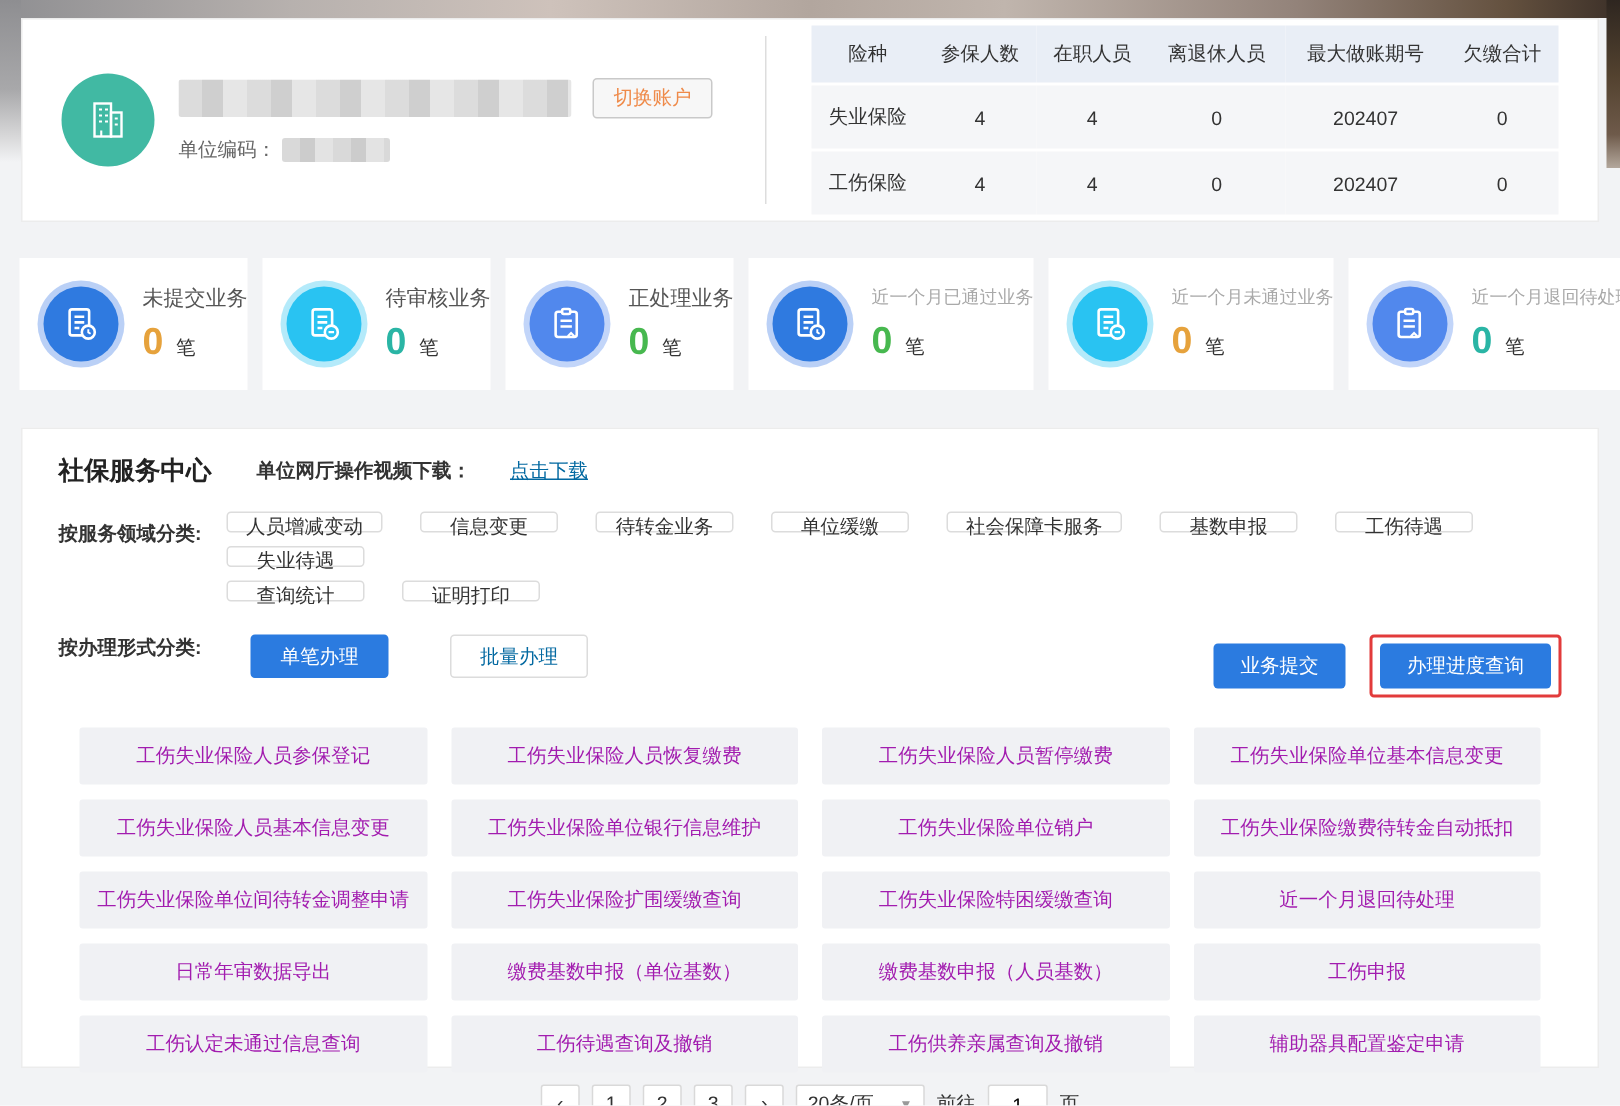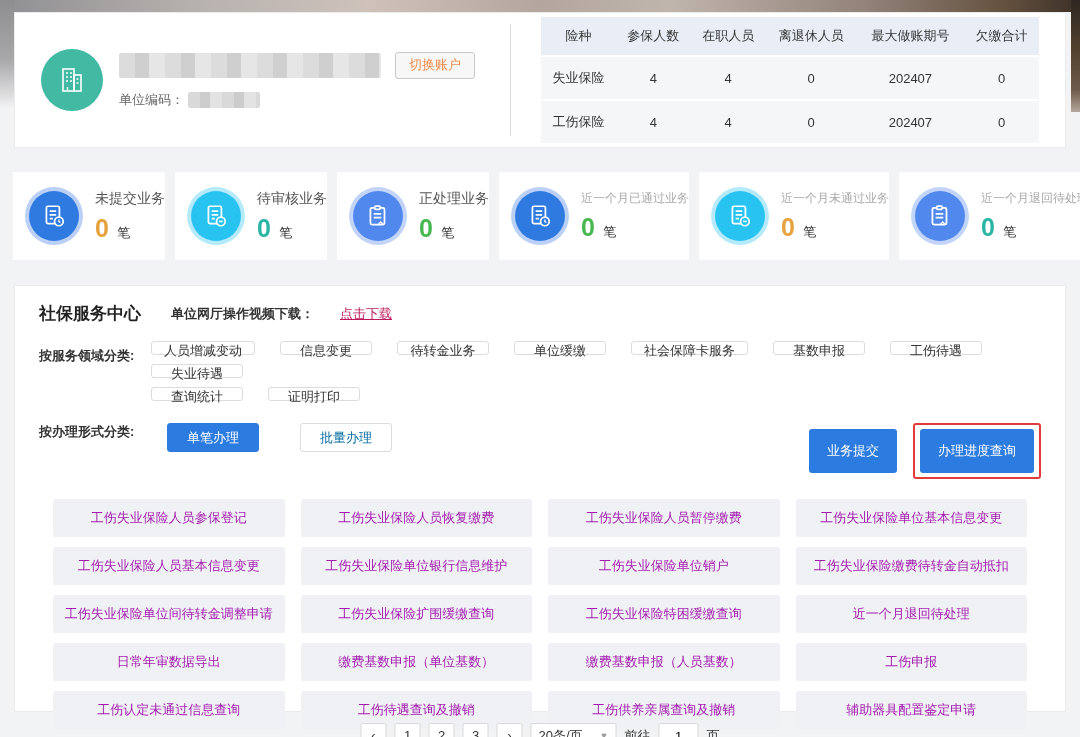--- a/index.html
+++ b/index.html
@@ -53,33 +53,33 @@
   .stat-value-row { margin-top:6px; }
   .stat-value { font-size:25px; font-weight:bold; }
   .stat-unit { font-size:13px; color:#333; margin-left:4px; }
 
   
   .service-card { position:absolute; left:14px; top:285px; width:1052px; height:427px;
     background:#fff; border:1px solid #ececec; padding:16px 24px 0 24px; }
   .sc-header { display:flex; align-items:center; }
   .sc-title { font-size:17px; font-weight:bold; color:#222; }
   .sc-video-label { margin-left:30px; font-size:13px; color:#333; font-weight:bold; }
-  .sc-video-link { margin-left:26px; font-size:13px; color:#be185d; text-decoration:underline; cursor:pointer; }
+  .sc-video-link { margin-left:26px; font-size:13px; color:#0369a1; text-decoration:underline; cursor:pointer; }
   .sc-row { display:flex; margin-top:16px; }
   .sc-row-label { width:112px; flex:0 0 112px; font-size:13px; font-weight:bold; color:#333; padding-top:6px; }
   .tab-wrap { display:flex; flex-wrap:wrap; column-gap:25px; row-gap:9px; align-items:flex-start; }
   .tab-btn { min-width:92px; height:14px; padding:0 12px; background:#fff; border:1px solid #dcdcdc;
     border-radius:3px; font-size:13px; color:#333; cursor:pointer; }
   .form-row { align-items:flex-start; margin-top:22px;gap:16px; }
   .form-row .sc-row-label { padding-top:0; }
   .mode-btn { min-width:92px; height:29px; border-radius:3px; font-size:13px; cursor:pointer; }
   .mode-btn.active { background:#2b7be0; border:1px solid #2b7be0; color:#fff; }
   .mode-btn.plain  { background:#fff; border:1px solid #dcdcdc; color:#0369a1; margin-left:25px; }
   .action-area { margin-left:auto; display:flex; align-items:center; }
-  .action-btn { height:44px; padding:0 18px; background:#2b7be0; border:none; border-radius:3px;
+  .action-btn { height:30px; padding:0 18px; background:#2b7be0; border:none; border-radius:3px;
     color:#fff; font-size:13px; cursor:pointer; }
   .red-box { border:2px solid #e23b3b; border-radius:3px; padding:4px 5px; margin-left:16px; }
 
   .service-grid { margin:20px 14px 0 14px; display:grid; grid-template-columns:repeat(4,1fr);
     column-gap:16px; row-gap:10px; }
   .service-btn { height:38px; background:#f0f1f4; border:none; border-radius:2px;
     font-size:13px; color:#a21caf; cursor:pointer; white-space:nowrap;font-family:Liberation Serif, serif; }
 
   
   .pagination { position:absolute; left:50%; transform:translateX(-50%); top:723px;

